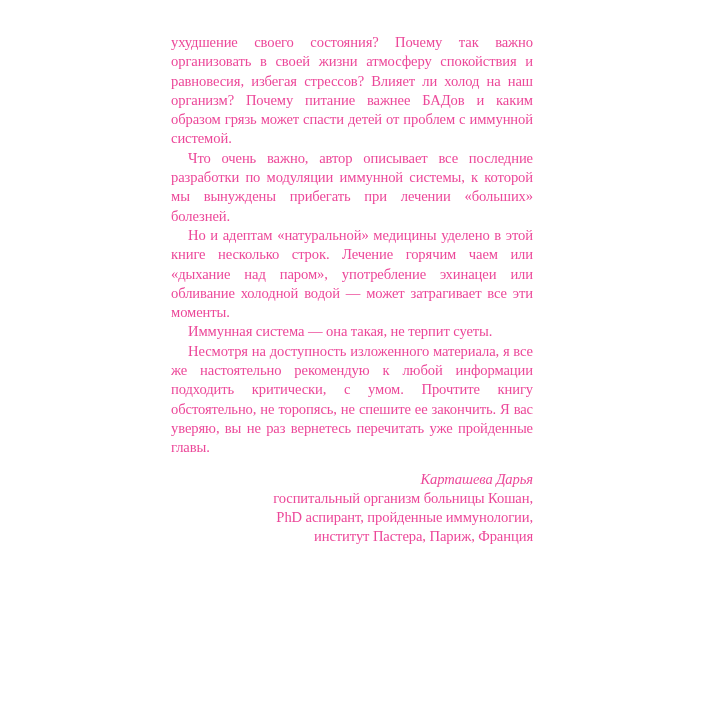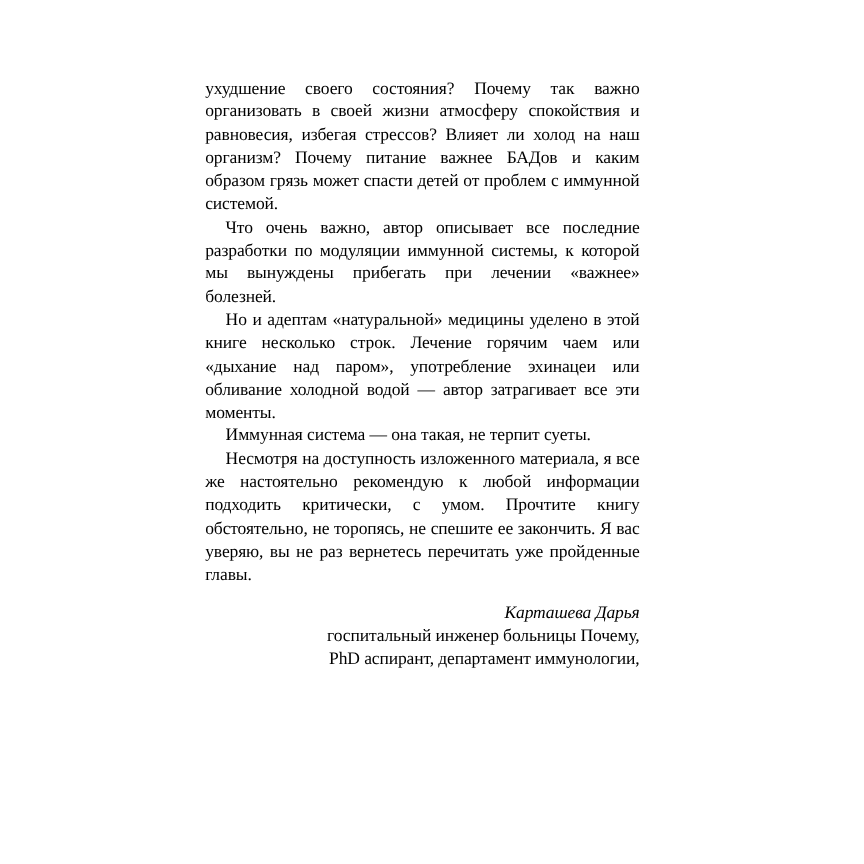--- a/index.html
+++ b/index.html
@@ -5,42 +5,42 @@
   html, body { margin: 0; padding: 0; background: #ffffff; }
   body { width: 720px; height: 720px; position: relative; overflow: hidden; }
   .page {
     position: absolute;
     left: 171px;
     top: 33px;
     width: 362px;
     font-family: "Liberation Serif", "DejaVu Serif", serif;
     font-size: 14.6px;
     line-height: 19.3px;
-    color: #000000;
+    color: #ec4899;
     text-align: justify;
     letter-spacing: -0.1px;
-    margin-top: 32px;
   }
   .page p { margin: 0; }
   .page p.indent { text-indent: 17px; }
   .signature {
     margin-top: 12px;
     text-align: right;
   }
   .signature .name { font-style: italic; font-family: Liberation Serif, serif; }
   .signature div { line-height: 19.3px; }
 </style>
 </head>
 <body>
 
 <div class="page">
   <p>ухудшение своего состояния? Почему так важно организовать в своей жизни атмосферу спокойствия и равновесия, избегая стрессов? Влияет ли холод на наш организм? Почему питание важнее БАДов и каким образом грязь может спасти детей от проблем с иммунной системой.</p>
-  <p class="indent">Что очень важно, автор описывает все последние разработки по модуляции иммунной системы, к которой мы вынуждены прибегать при лечении «важнее» болезней.</p>
-  <p class="indent">Но и адептам «натуральной» медицины уделено в этой книге несколько строк. Лечение горячим чаем или «дыхание над паром», употребление эхинацеи или обливание холодной водой — автор затрагивает все эти моменты.</p>
+  <p class="indent">Что очень важно, автор описывает все последние разработки по модуляции иммунной системы, к которой мы вынуждены прибегать при лечении «больших» болезней.</p>
+  <p class="indent">Но и адептам «натуральной» медицины уделено в этой книге несколько строк. Лечение горячим чаем или «дыхание над паром», употребление эхинацеи или обливание холодной водой — может затрагивает все эти моменты.</p>
   <p class="indent">Иммунная система — она такая, не терпит суеты.</p>
   <p class="indent">Несмотря на доступность изложенного материала, я все же настоятельно рекомендую к любой информации подходить критически, с умом. Прочтите книгу обстоятельно, не торопясь, не спешите ее закончить. Я вас уверяю, вы не раз вернетесь перечитать уже пройденные главы.</p>
 
   <div class="signature">
     <div class="name">Карташева Дарья</div>
-    <div>госпитальный инженер больницы Почему,</div>
-    <div>PhD аспирант, департамент иммунологии,</div>
+    <div>госпитальный организм больницы Кошан,</div>
+    <div>PhD аспирант, пройденные иммунологии,</div>
+    <div>институт Пастера, Париж, Франция</div>
   </div>
 </div>
 
 </body></html>

